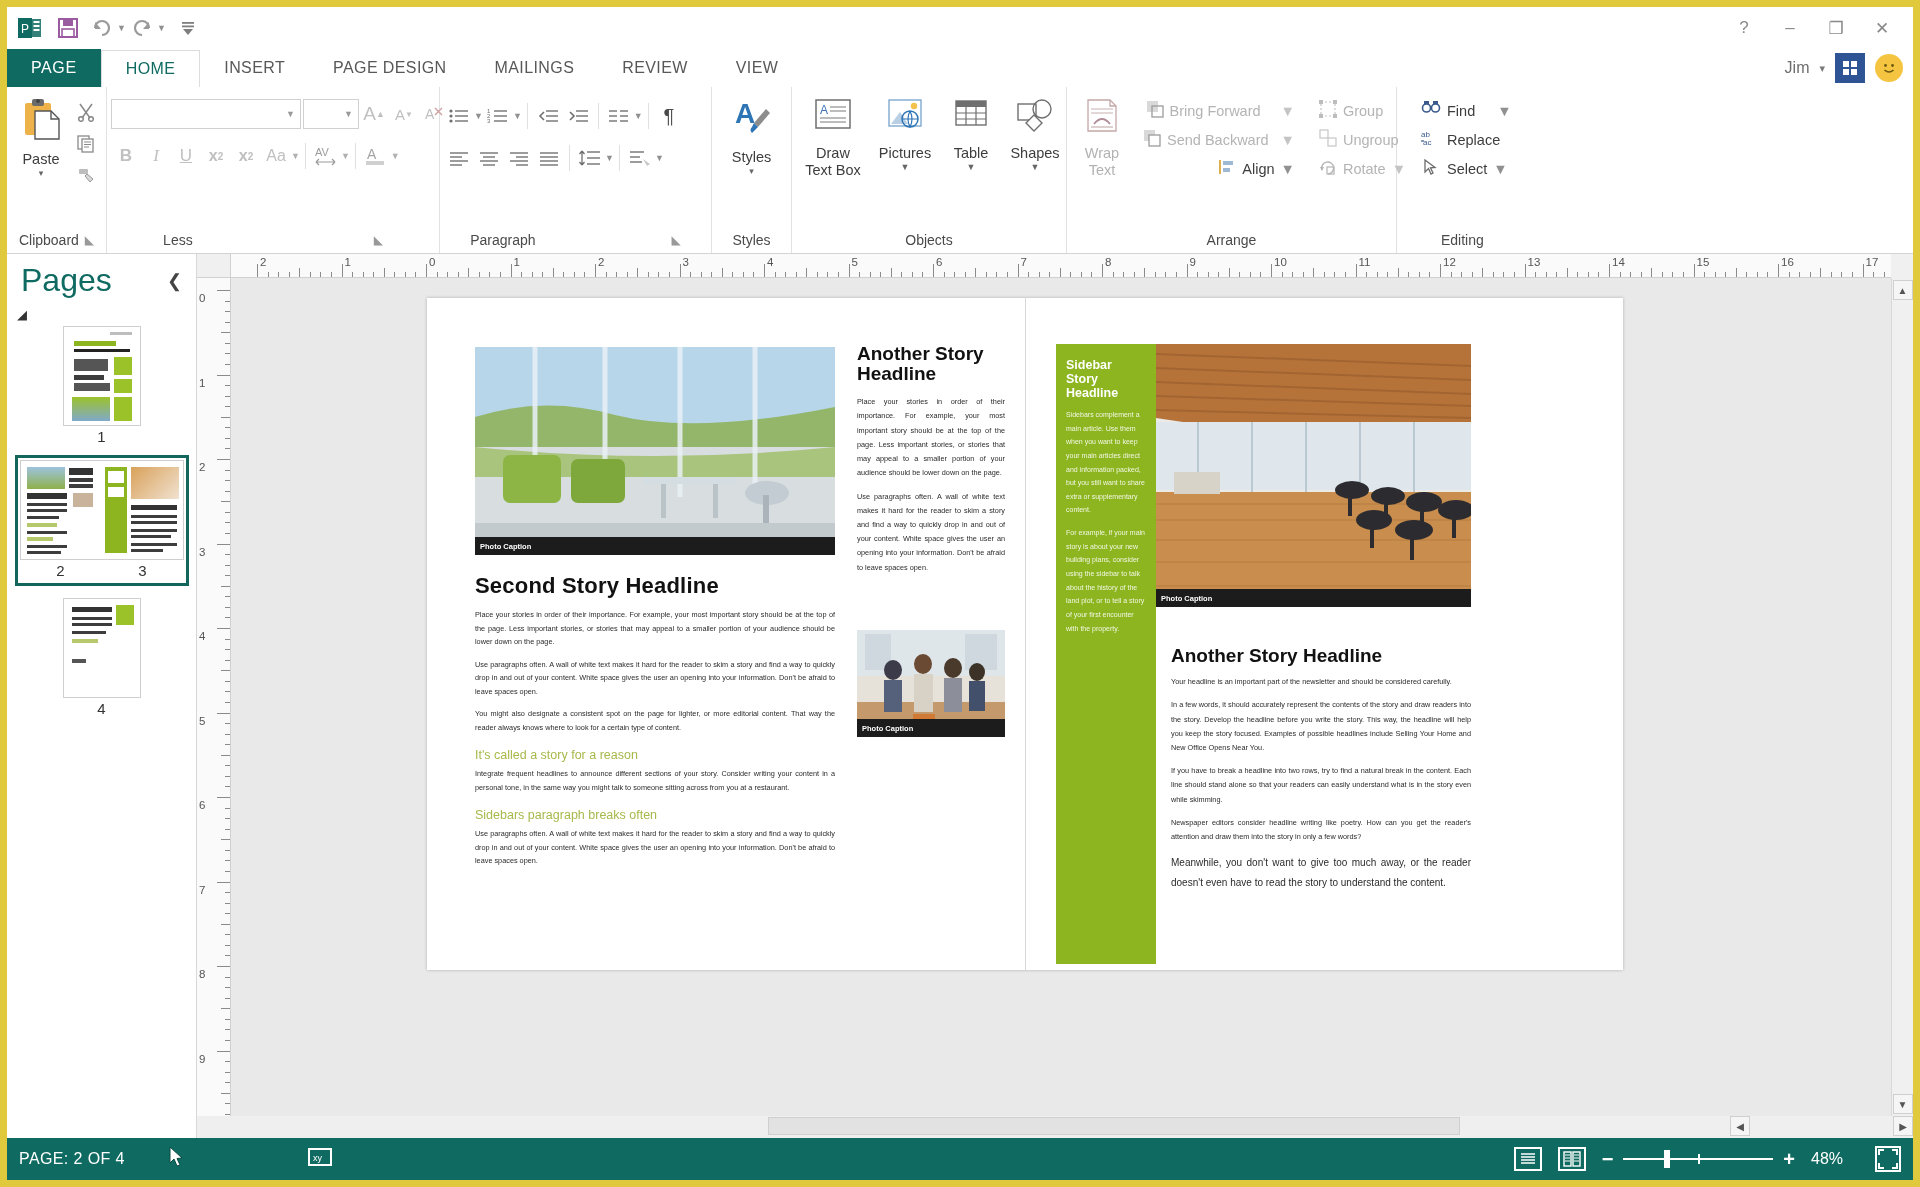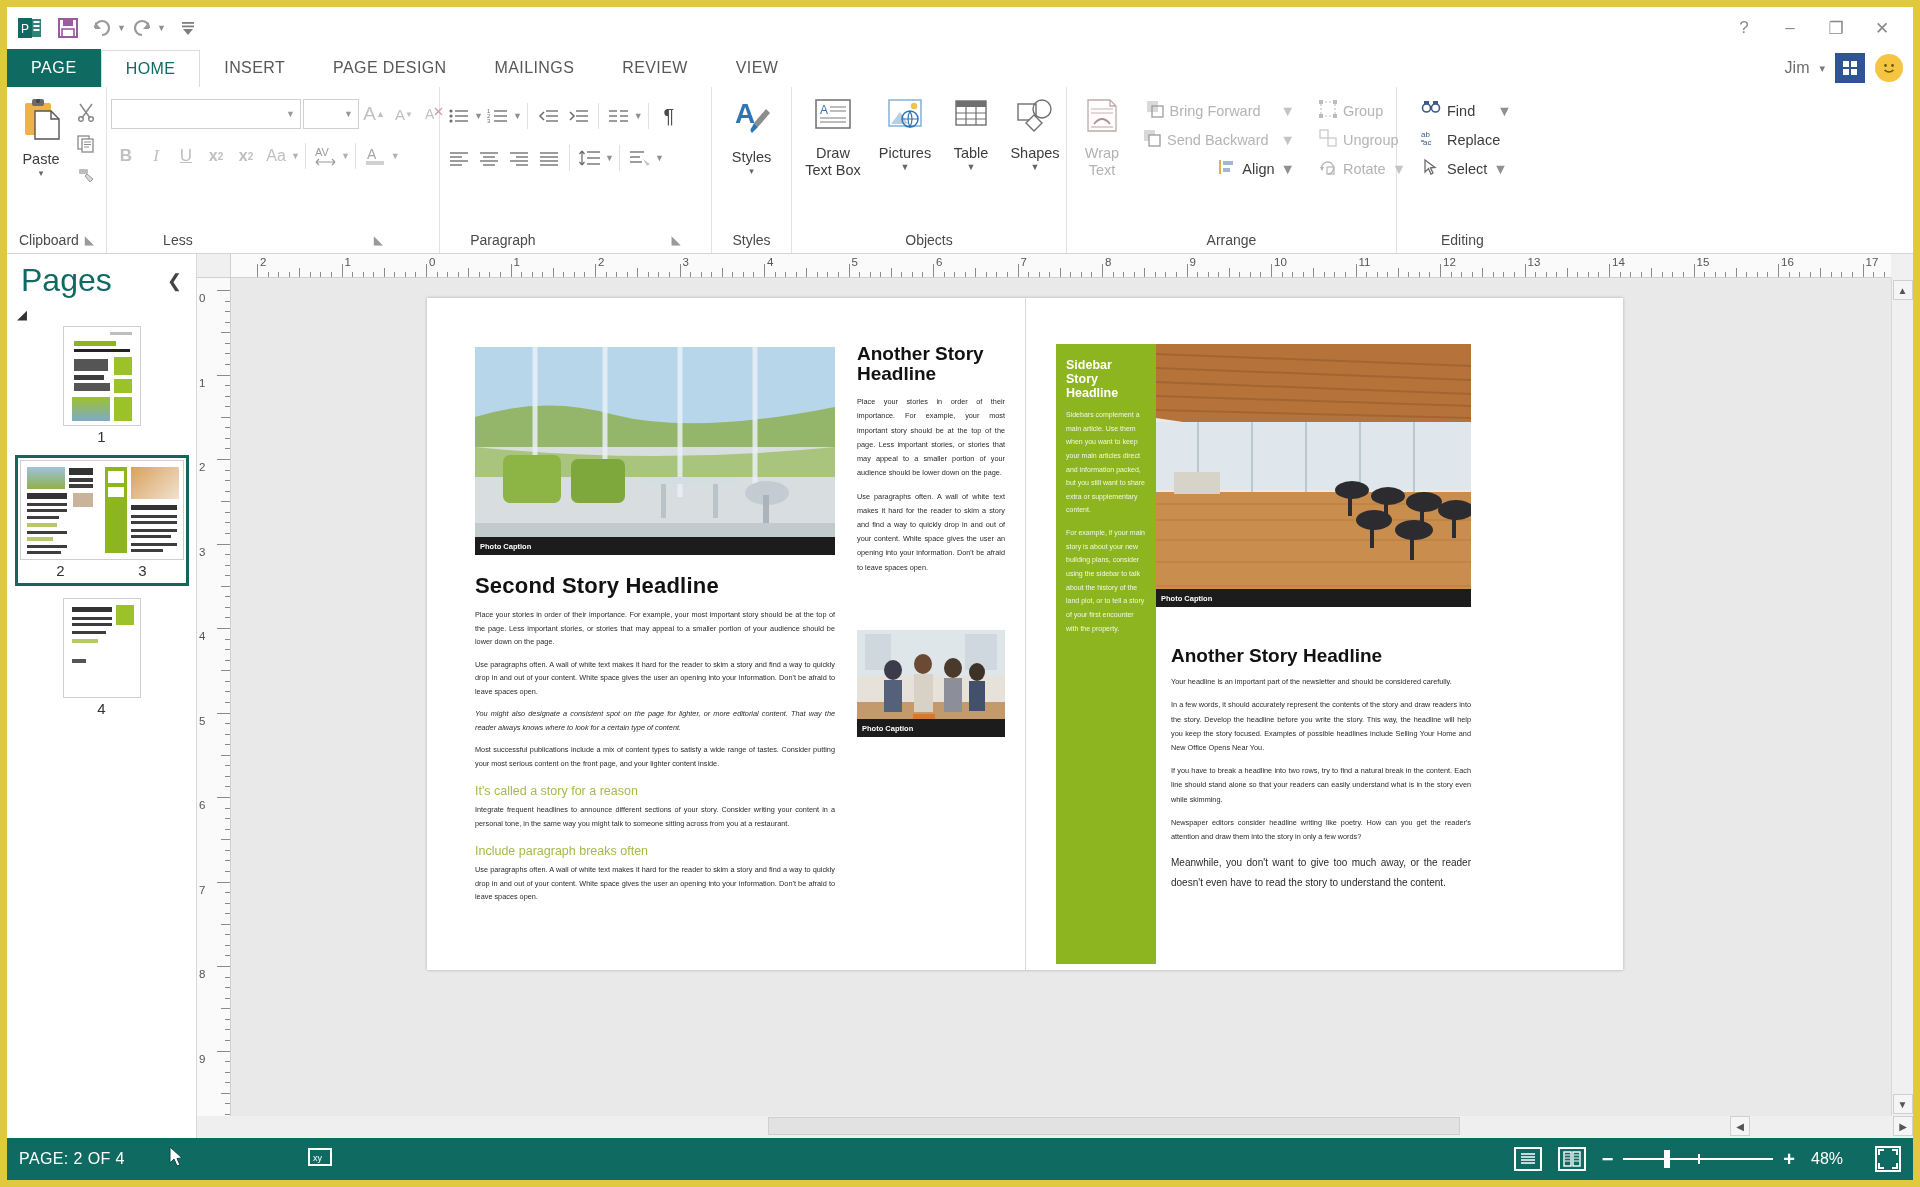--- a/index.html
+++ b/index.html
@@ -1134,25 +1134,24 @@
                   <rect x="288" y="148" width="6" height="28" fill="#aab4ba"></rect>
                   <rect x="0" y="176" width="360" height="32" fill="#c3cace"></rect>
                 </svg>
                 <div class="photo-cap">Photo Caption</div>
               </div>
 
               <div style="position:absolute;left:48px;top:276px;width:360px;">
                 <div class="doc-h1" style="font-size:22px;letter-spacing:.2px;">Second Story Headline</div>
                 <div class="doc-body" style="font-size:7.3px;line-height:1.85;margin-top:11px;text-align:justify;">Place your stories in order of their importance.  For example, your most important story should be at the top of the page.  Less important stories, or stories that may appeal to a smaller portion of your audience should be lower down on the page.</div>
                 <div class="doc-body" style="font-size:7.3px;line-height:1.85;margin-top:9px;text-align:justify;">Use paragraphs often. A wall of white text makes it hard for the reader to skim a story and find a way to quickly drop in and out of your content. White space gives the user an opening into your information. Don't be afraid to leave spaces open.</div>
-                <div class="doc-body" style="font-size:7.3px;line-height:1.85;margin-top:9px;text-align:justify;font-style:italic;">You might also designate a consistent spot on the page for lighter, or more editorial content.  That way the reader always knows where to look for a certain type of content.</div>
-                <div class="doc-body" style="font-size:7.3px;line-height:1.85;margin-top:9px;text-align:justify;">Most  successful publications include a mix of content types to satisfy a wide range of tastes. Consider putting your most serious content on the front page, and your lighter content inside.</div>
+                <div class="doc-body" style="font-size:7.3px;line-height:1.85;margin-top:9px;text-align:justify;">You might also designate a consistent spot on the page for lighter, or more editorial content.  That way the reader always knows where to look for a certain type of content.</div>
                 <div class="doc-sub" style="font-size:12.5px;margin-top:14px;">It's called a story for a reason</div>
                 <div class="doc-body" style="font-size:7.3px;line-height:1.85;margin-top:5px;text-align:justify;">Integrate frequent headlines to announce different sections of your story. Consider writing your content in a personal tone, in the same way you might talk to someone sitting across from you at a restaurant.</div>
-                <div class="doc-sub" style="font-size:12.5px;margin-top:14px;">Include paragraph breaks often</div>
+                <div class="doc-sub" style="font-size:12.5px;margin-top:14px;">Sidebars paragraph breaks often</div>
                 <div class="doc-body" style="font-size:7.3px;line-height:1.85;margin-top:5px;text-align:justify;">Use paragraphs often. A wall of white text makes it hard for the reader to skim a story and find a way to quickly drop in and out of your content. White space gives the user an opening into your information. Don't be afraid to leave spaces open.</div>
               </div>
 
               <div style="position:absolute;left:430px;top:46px;width:148px;">
                 <div class="doc-h1" style="font-size:19px;">Another Story Headline</div>
                 <div class="doc-body" style="font-size:7.3px;line-height:1.95;margin-top:11px;text-align:justify;">Place your stories in order of their importance.  For example, your most important story should be at the top of the page.  Less important stories, or stories that may appeal to a smaller portion of your audience should be lower down on the page.</div>
                 <div class="doc-body" style="font-size:7.3px;line-height:1.95;margin-top:9px;text-align:justify;">Use paragraphs often. A wall of white text makes it hard for the reader to skim a story and find a way to quickly drop in and out of your content. White space gives the user an opening into your information. Don't be afraid to leave spaces open.</div>
               </div>
 
               <div class="photo" style="left:430px;top:332px;width:148px;height:107px;">

